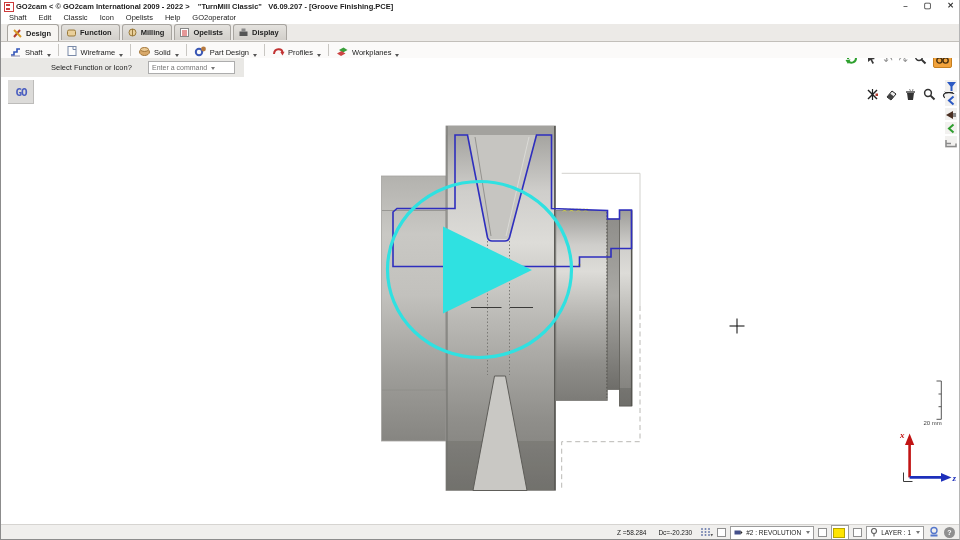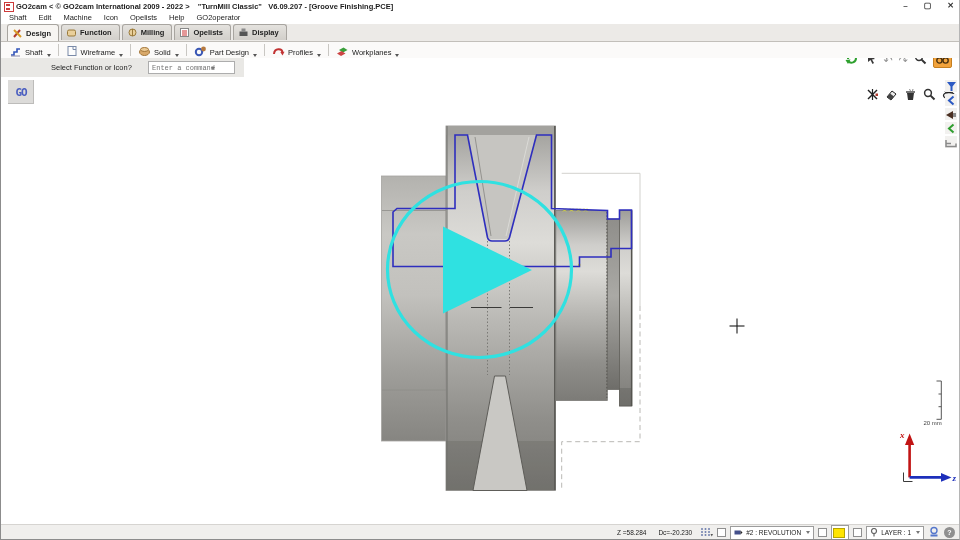--- a/index.html
+++ b/index.html
@@ -40,21 +40,21 @@
     display:flex;align-items:center;padding-left:6px;}
   .tbtn{display:flex;align-items:flex-end;gap:3px;font-size:7.5px;color:#222;padding:0 4px;height:14px;}
   .caret{width:0;height:0;border-left:2.5px solid transparent;border-right:2.5px solid transparent;
     border-top:3px solid #555;margin-left:1px;margin-top:3px;}
   .vsep{width:1px;height:12px;background:#c9c7c3;margin:0 3px;}
   
   .cmdband{position:absolute;left:1px;top:58px;width:231px;height:19px;background:#e9e8e5;z-index:20;padding-left:12px;}
   .cmd-label{position:absolute;left:50px;top:5px;font-size:7.5px;color:#222;}
   .cmd-input{position:absolute;left:147px;top:3px;width:72px;height:11px;font-size:7px;
     border:1px solid #adadad;background:#fff;color:#444;padding:0 10px 0 3px;
-    font-family:Liberation Mono, monospace;}
+    font-family:Liberation Sans, sans-serif;}
   .cmd-caret{position:absolute;left:210px;top:9px;width:0;height:0;border-left:2.5px solid transparent;
     border-right:2.5px solid transparent;border-top:3px solid #777;}
   
   .logo{position:absolute;left:8px;top:80px;width:26px;height:24px;background:#dcdbd9;z-index:20;
     display:flex;align-items:center;justify-content:center;box-shadow:inset -1px -1px 0 #bdbcba;}
   .logo span{font-family:"DejaVu Sans Mono",monospace;font-weight:bold;font-size:11px;color:#4a5ec0;
     letter-spacing:-1px;}
   
   .rightstrip{position:absolute;right:2px;top:80px;width:14px;display:flex;flex-direction:column;
     gap:2px;align-items:center;z-index:20;}
@@ -88,21 +88,21 @@
   <span class="win-controls">
     <span>–</span>
     <span>▢</span>
     <span>✕</span>
   </span>
 </div>
 
 <div class="menubar">
   <span>Shaft</span>
   <span>Edit</span>
-  <span>Machine</span>
+  <span>Classic</span>
   <span>Icon</span>
   <span>Opelists</span>
   <span>Help</span>
   <span>GO2operator</span>
 </div>
 
 <div class="tabrow">
   <div class="tabs">
     <div class="tab active">
       <span class="ticon">

